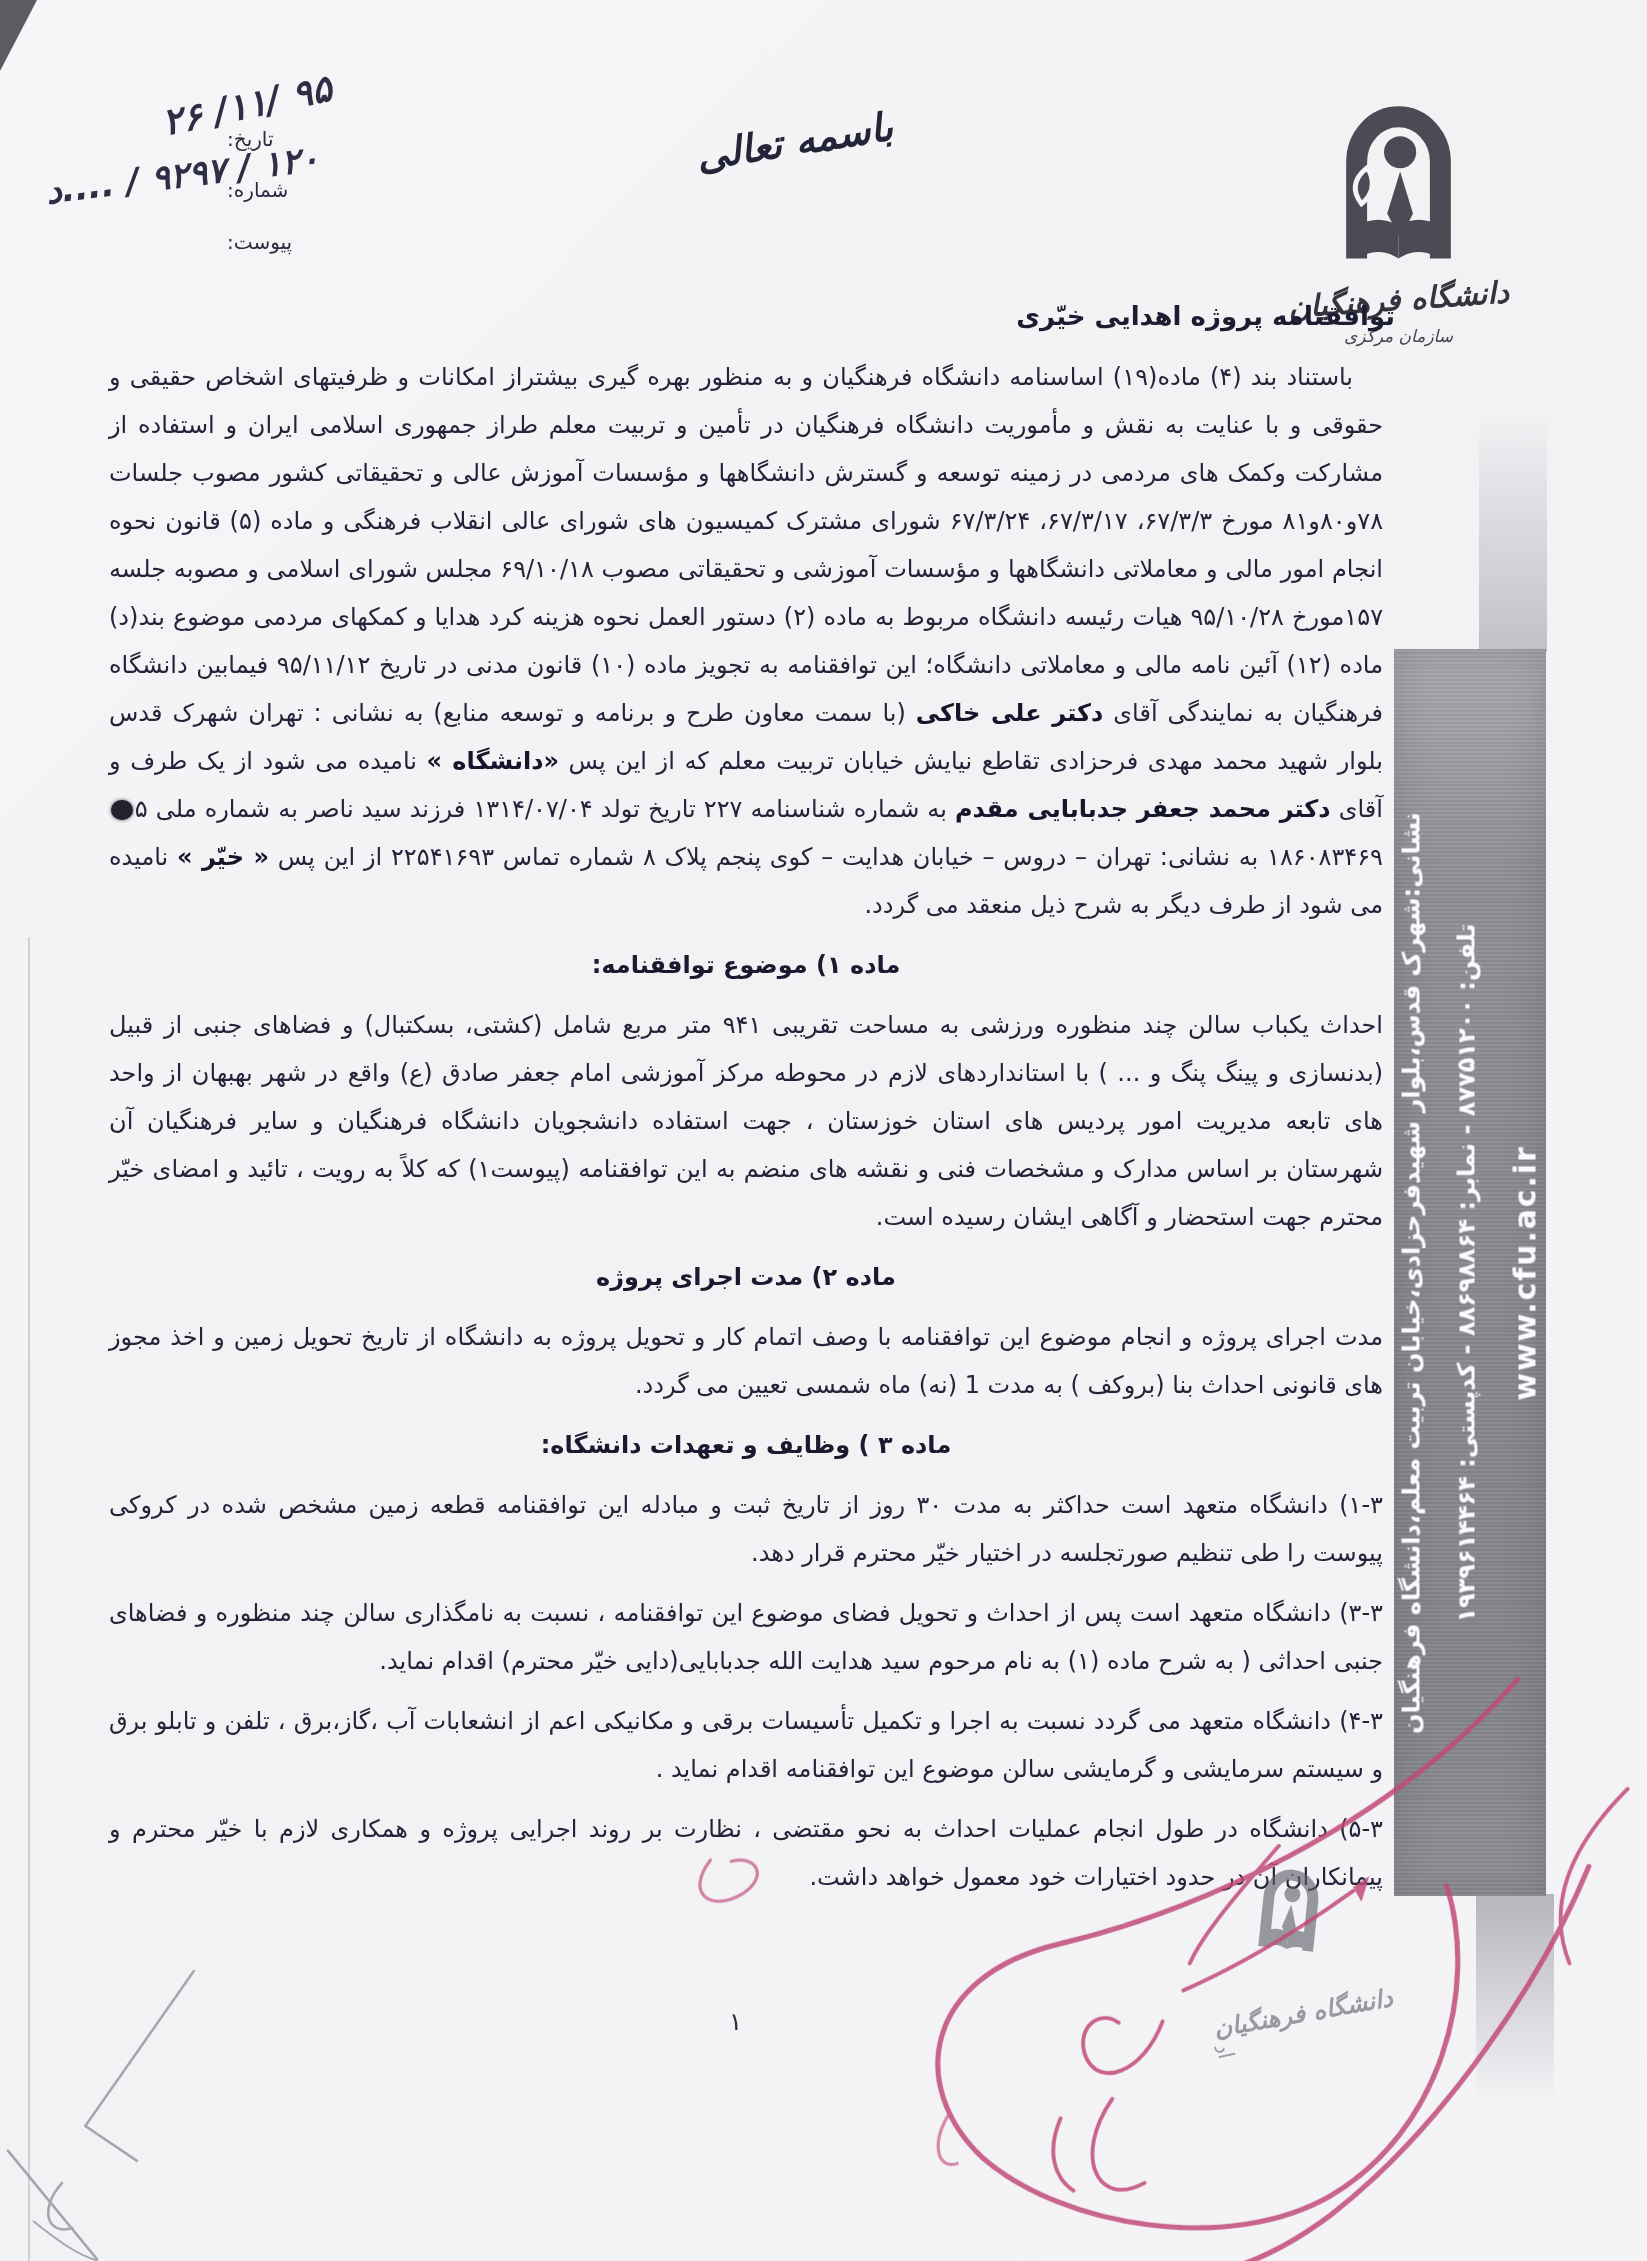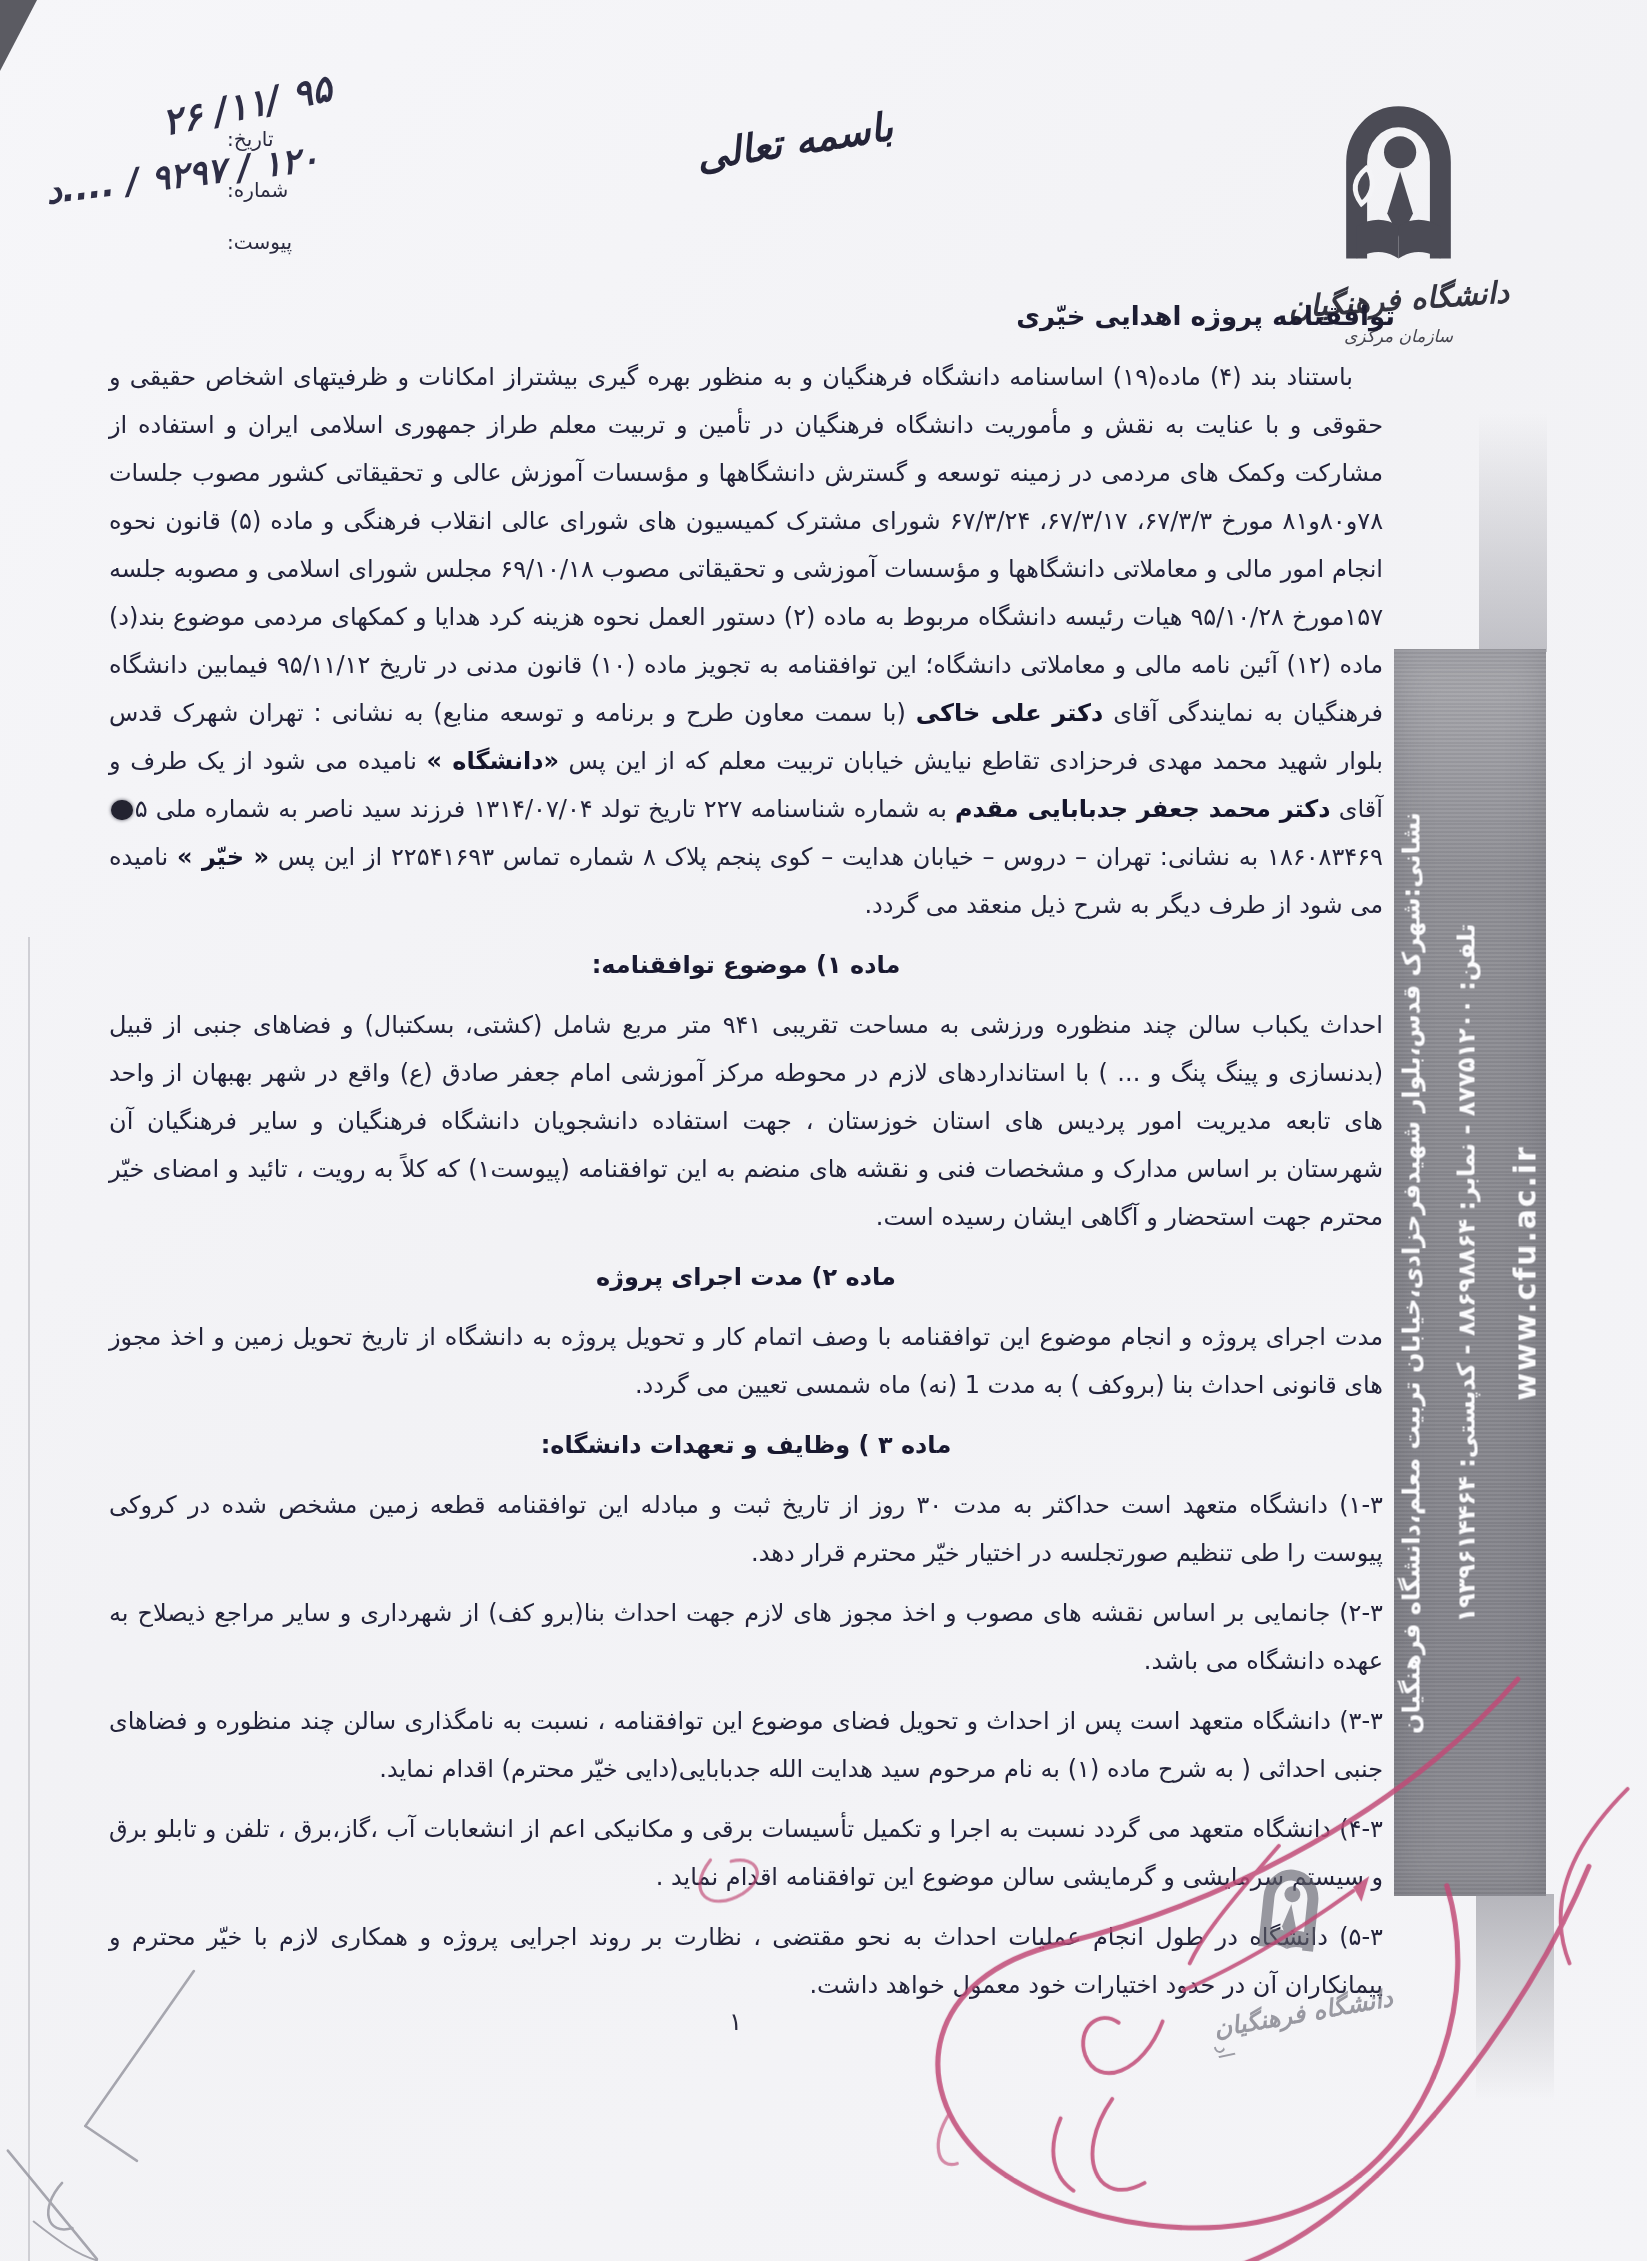--- a/index.html
+++ b/index.html
@@ -100,21 +100,20 @@
   <main class="doc">
     <h1 class="doc-title">توافقنامه پروژه اهدایی خیّری</h1>
     <div>
         <div class="blk p indent"><span>باستناد بند (۴) ماده(۱۹) اساسنامه دانشگاه فرهنگیان و به منظور بهره گیری بیشتراز امکانات و ظرفیتهای اشخاص حقیقی و حقوقی و با عنایت به نقش و مأموریت دانشگاه فرهنگیان در تأمین و تربیت معلم طراز جمهوری اسلامی ایران و استفاده از مشارکت وکمک های مردمی در زمینه توسعه و گسترش دانشگاهها و مؤسسات آموزش عالی و تحقیقاتی کشور مصوب جلسات ۷۸و۸۰و۸۱ مورخ ۶۷/۳/۳، ۶۷/۳/۱۷، ۶۷/۳/۲۴ شورای مشترک کمیسیون های شورای عالی انقلاب فرهنگی و ماده (۵) قانون نحوه انجام امور مالی و معاملاتی دانشگاهها و مؤسسات آموزشی و تحقیقاتی مصوب ۶۹/۱۰/۱۸ مجلس شورای اسلامی و مصوبه جلسه ۱۵۷مورخ ۹۵/۱۰/۲۸ هیات رئیسه دانشگاه مربوط به ماده (۲) دستور العمل نحوه هزینه کرد هدایا و کمکهای مردمی موضوع بند(د) ماده (۱۲) آئین نامه مالی و معاملاتی دانشگاه؛ این توافقنامه به تجویز ماده (۱۰) قانون مدنی در تاریخ ۹۵/۱۱/۱۲ فیمابین دانشگاه فرهنگیان به نمایندگی آقای </span><span class="b">دکتر علی خاکی</span><span> (با سمت معاون طرح و برنامه و توسعه منابع) به نشانی : تهران شهرک قدس بلوار شهید محمد مهدی فرحزادی تقاطع نیایش خیابان تربیت معلم که از این پس </span><span class="b">«دانشگاه »</span><span> نامیده می شود از یک طرف و آقای </span><span class="b">دکتر محمد جعفر جدبابایی مقدم</span><span> به شماره شناسنامه ۲۲۷ تاریخ تولد ۱۳۱۴/۰۷/۰۴ فرزند سید ناصر به شماره ملی ۵</span><span class="sm"></span><span>۱۸۶۰۸۳۴۶۹ به نشانی: تهران – دروس – خیابان هدایت – کوی پنجم پلاک ۸ شماره تماس ۲۲۵۴۱۶۹۳ از این پس </span><span class="b">« خیّر »</span><span> نامیده می شود از طرف دیگر به شرح ذیل منعقد می گردد.</span></div>
         <div class="blk h"><span>ماده ۱) موضوع توافقنامه:</span></div>
         <div class="blk p"><span>احداث یکباب سالن چند منظوره ورزشی به مساحت تقریبی ۹۴۱ متر مربع شامل (کشتی، بسکتبال) و فضاهای جنبی از قبیل (بدنسازی و پینگ پنگ و ... ) با استانداردهای لازم در محوطه مرکز آموزشی امام جعفر صادق (ع) واقع در شهر بهبهان از واحد های تابعه مدیریت امور پردیس های استان خوزستان ، جهت استفاده دانشجویان دانشگاه فرهنگیان و سایر فرهنگیان آن  شهرستان بر اساس مدارک و مشخصات فنی و  نقشه های منضم به این توافقنامه (پیوست۱) که کلاً به رویت ، تائید و امضای خیّر محترم جهت استحضار و آگاهی ایشان رسیده است.</span></div>
         <div class="blk h"><span>ماده ۲) مدت اجرای پروژه</span></div>
         <div class="blk p"><span>مدت اجرای پروژه و انجام موضوع این توافقنامه با وصف اتمام کار و تحویل پروژه به دانشگاه از تاریخ تحویل زمین و اخذ مجوز های قانونی احداث بنا (بروکف ) به مدت 1 (نه) ماه شمسی تعیین می گردد.</span></div>
         <div class="blk h"><span>ماده ۳ ) وظایف و تعهدات دانشگاه:</span></div>
         <div class="blk p"><span>۱-۳) دانشگاه متعهد است حداکثر به مدت ۳۰ روز از تاریخ ثبت و مبادله این توافقنامه قطعه زمین  مشخص شده در کروکی پیوست را طی تنظیم صورتجلسه در اختیار خیّر محترم قرار دهد.</span></div>
-        <div class="blk p"><span>۲-۳) جانمایی بر اساس نقشه های مصوب و اخذ مجوز های لازم جهت احداث بنا(برو کف) از شهرداری و سایر مراجع ذیصلاح به عهده دانشگاه می باشد.</span></div>
         <div class="blk p"><span>۳-۳) دانشگاه متعهد است پس از احداث و تحویل فضای موضوع این توافقنامه ، نسبت به نامگذاری سالن چند منظوره و فضاهای جنبی احداثی ( به شرح ماده (۱) به نام مرحوم سید هدایت الله جدبابایی(دایی خیّر محترم) اقدام نماید.</span></div>
         <div class="blk p"><span>۴-۳) دانشگاه متعهد می گردد نسبت به اجرا و تکمیل  تأسیسات برقی و مکانیکی اعم از انشعابات آب ،گاز،برق ، تلفن و تابلو برق و سیستم سرمایشی و گرمایشی سالن موضوع این توافقنامه اقدام نماید .</span></div>
         <div class="blk p"><span>۵-۳) دانشگاه در طول انجام عملیات احداث به نحو مقتضی ، نظارت بر روند اجرایی پروژه و همکاری لازم با خیّر محترم و پیمانکاران آن در حدود اختیارات خود معمول خواهد داشت.</span></div>
       </div>
   </main>
 
   <div class="pagenum">۱</div>
 
   <div class="band-shadow-top"></div>
   <aside class="band">

